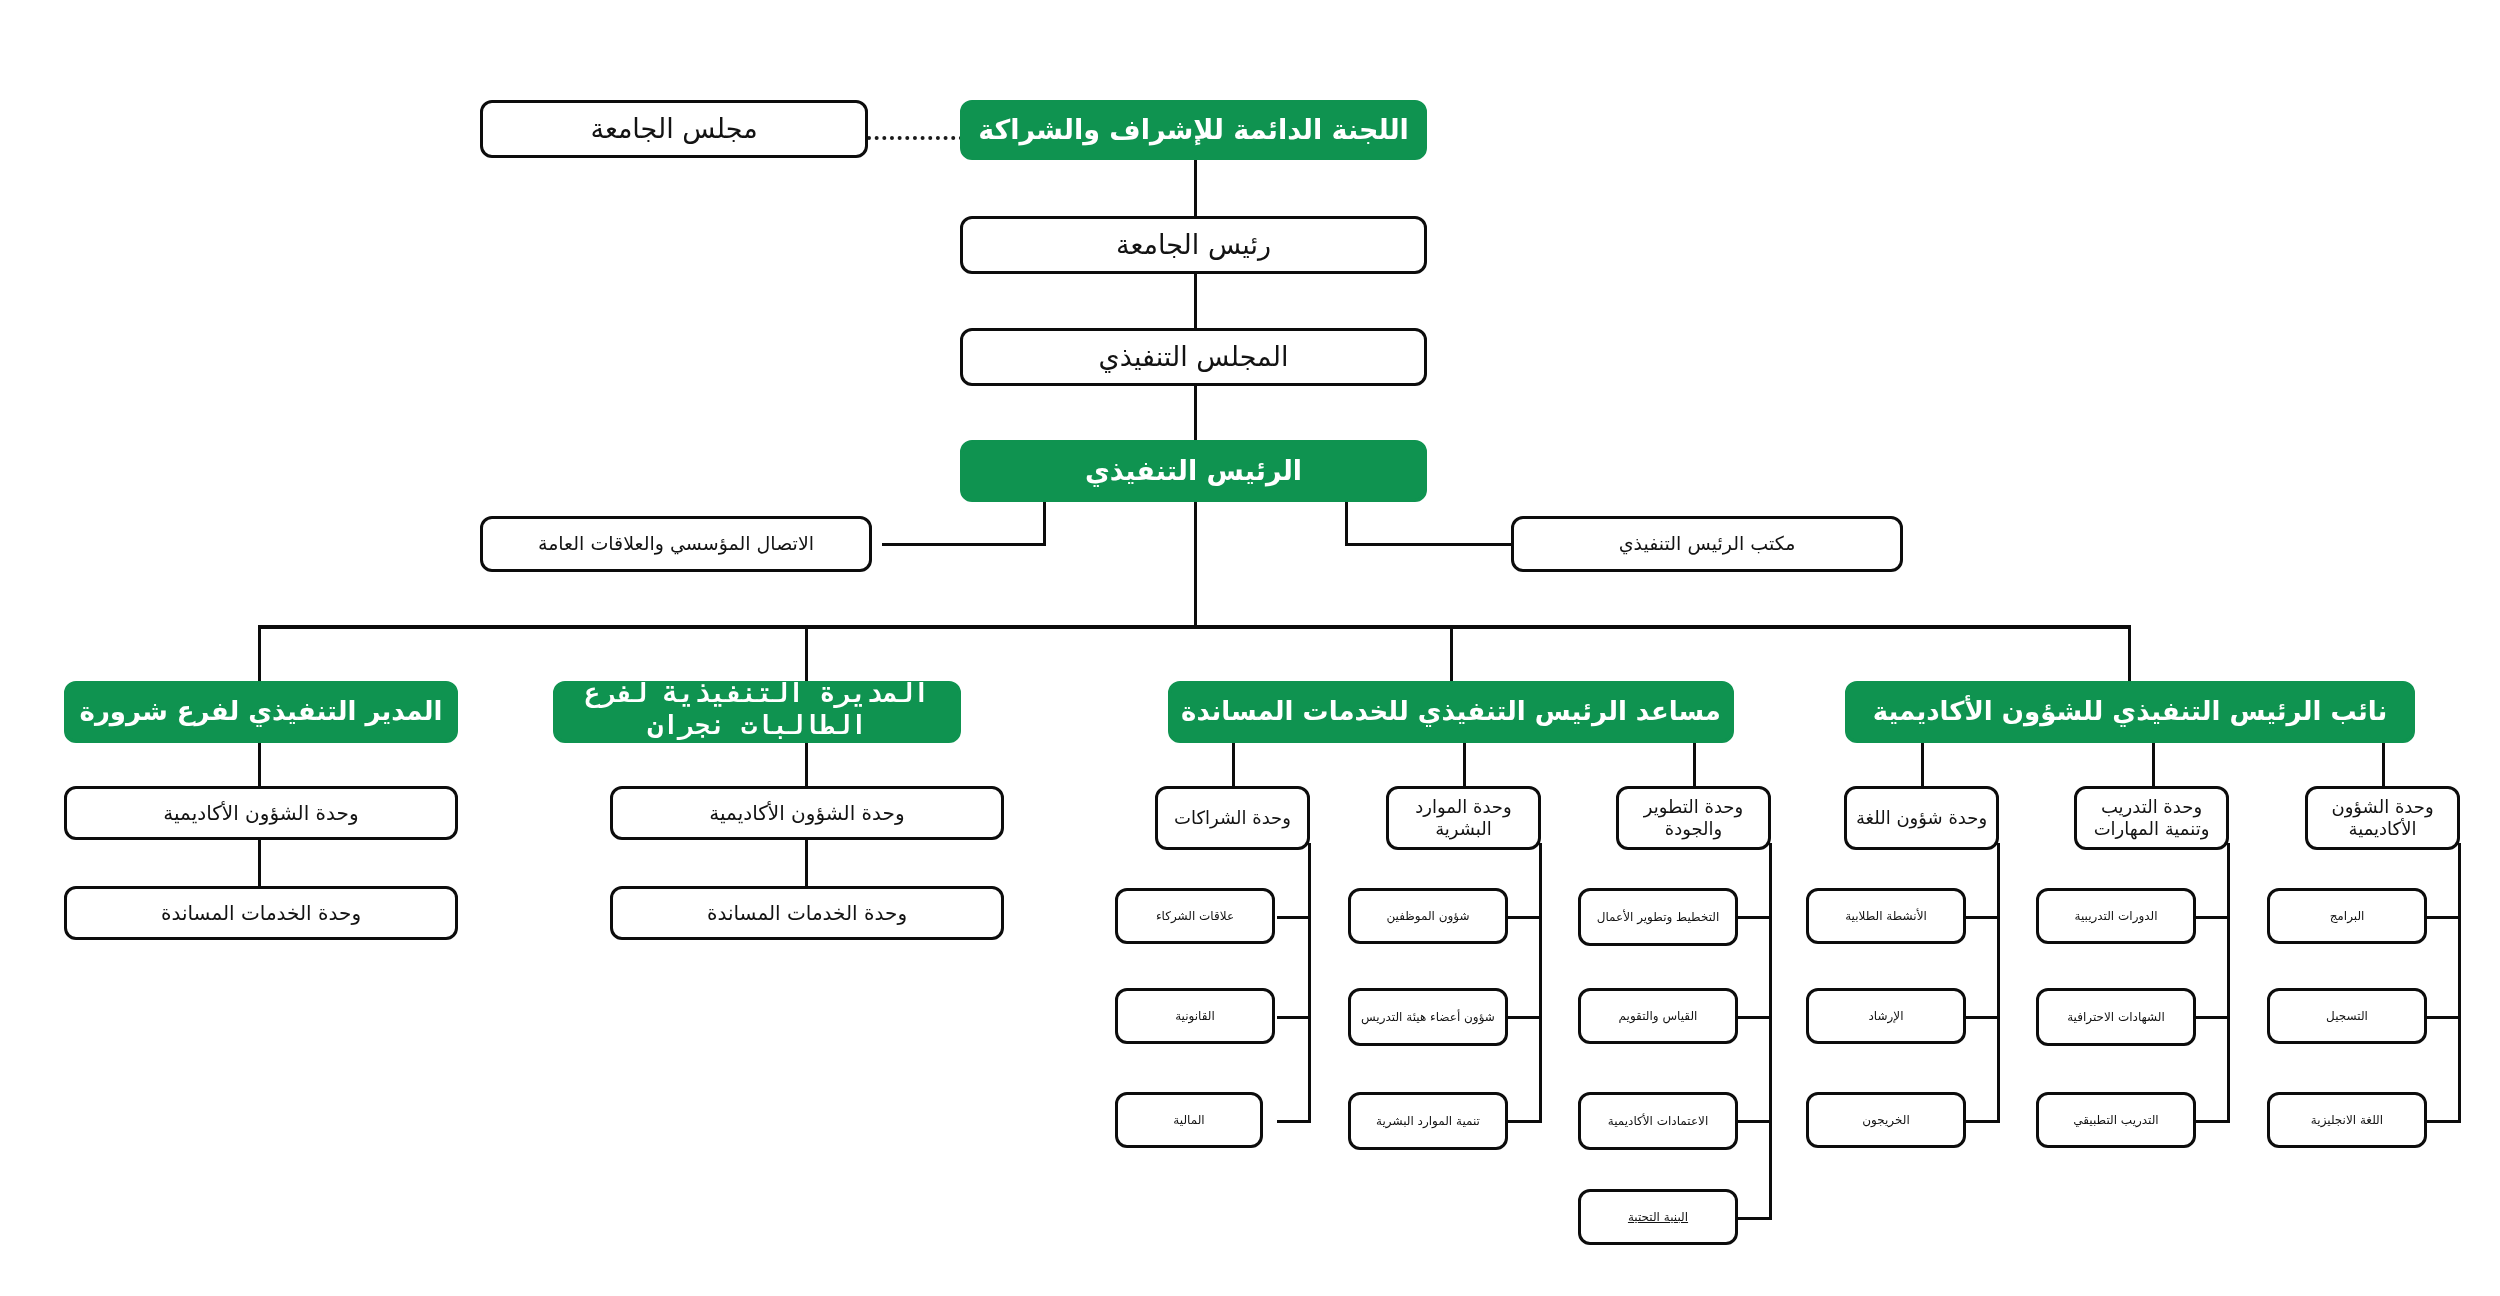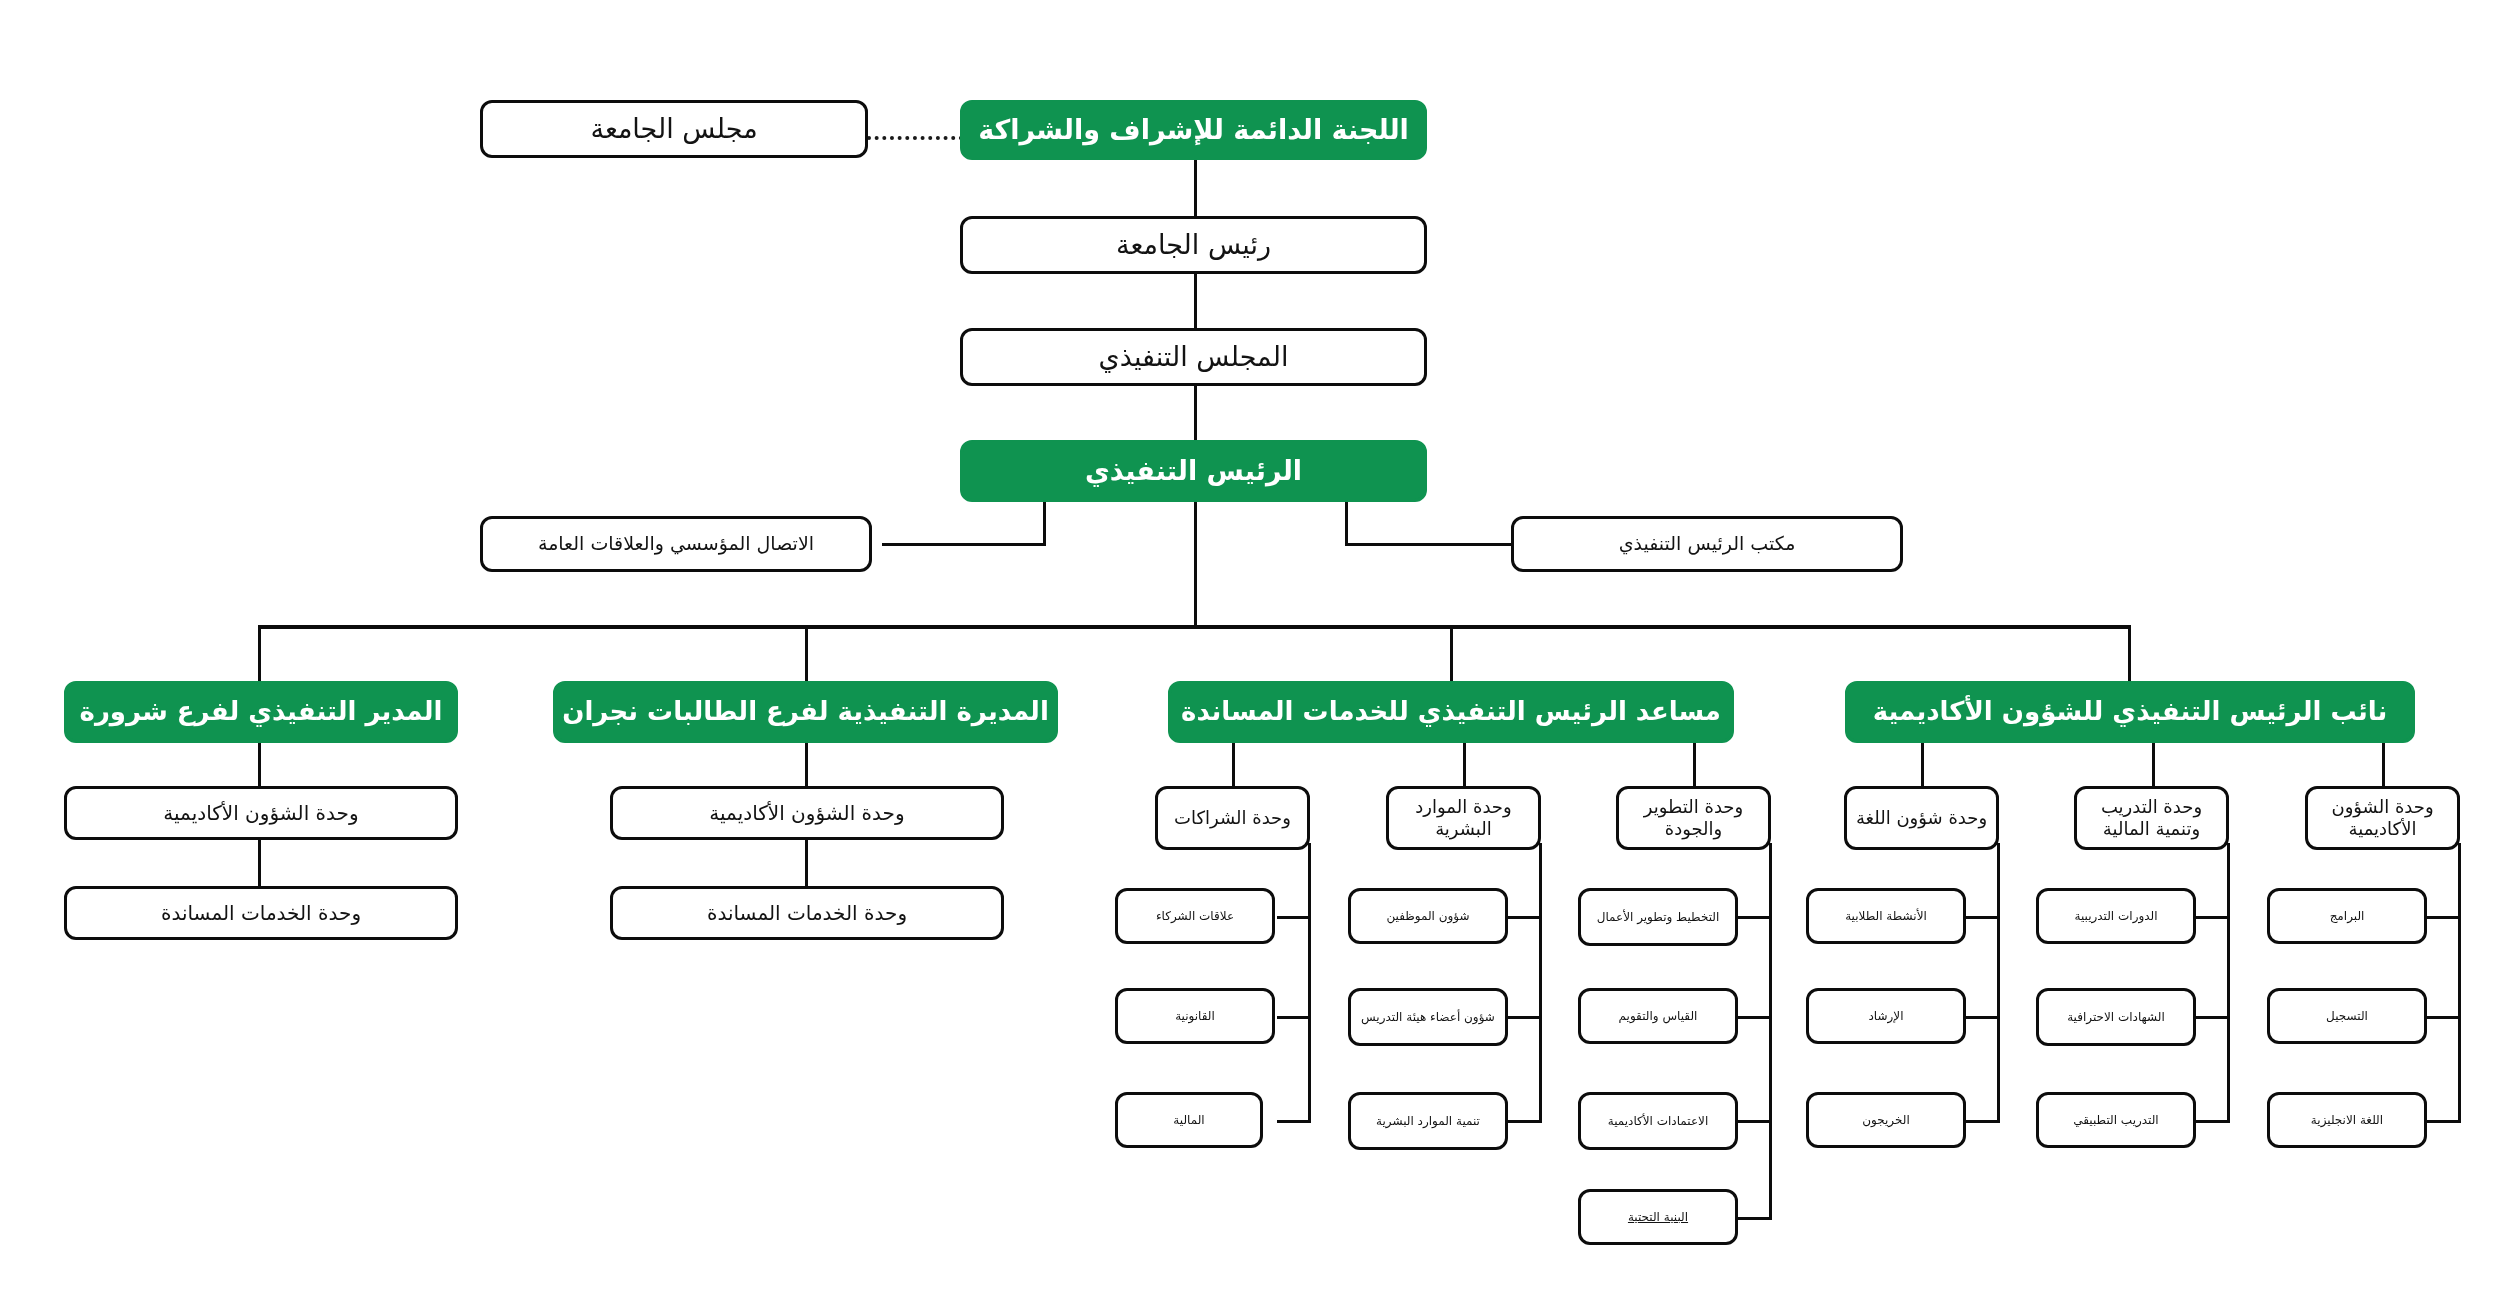--- a/index.html
+++ b/index.html
@@ -123,21 +123,21 @@
   </div>
   <div class="ln v" style="left:258px;top:743px;height:43px;"></div>
   <div class="node plain t-branch" style="left:64px;top:786px;width:394px;height:54px;">
     <span>وحدة الشؤون الأكاديمية</span>
   </div>
   <div class="ln v" style="left:258px;top:840px;height:46px;"></div>
   <div class="node plain t-branch" style="left:64px;top:886px;width:394px;height:54px;">
     <span>وحدة الخدمات المساندة</span>
   </div>
 
-  <div class="node green t-dept" style="left:553px;top:681px;width:505px;height:62px;">
+  <div class="node green t-dept" style="left:553px;top:681px;width:408px;height:62px;font-family:Liberation Mono, monospace;">
     <span>المديرة التنفيذية لفرع الطالبات نجران</span>
   </div>
   <div class="ln v" style="left:805px;top:743px;height:43px;"></div>
   <div class="node plain t-branch" style="left:610px;top:786px;width:394px;height:54px;">
     <span>وحدة الشؤون الأكاديمية</span>
   </div>
   <div class="ln v" style="left:805px;top:840px;height:46px;"></div>
   <div class="node plain t-branch" style="left:610px;top:886px;width:394px;height:54px;">
     <span>وحدة الخدمات المساندة</span>
   </div>
@@ -223,21 +223,21 @@
   <div class="ln h" style="left:1966px;top:1016px;width:34px;"></div>
   <div class="node plain t-leaf" style="left:1806px;top:988px;width:160px;height:56px;">
     <span>الإرشاد</span>
   </div>
   <div class="ln h" style="left:1966px;top:1120px;width:34px;"></div>
   <div class="node plain t-leaf" style="left:1806px;top:1092px;width:160px;height:56px;">
     <span>الخريجون</span>
   </div>
 
   <div class="node plain t-unit" style="left:2074px;top:786px;width:155px;height:64px;">
-    <span>وحدة التدريب وتنمية المالية</span>
+    <span>وحدة التدريب وتنمية المهارات</span>
   </div>
   <div class="ln v" style="left:2227px;top:843px;height:280px;"></div>
   <div class="ln h" style="left:2196px;top:916px;width:34px;"></div>
   <div class="node plain t-leaf" style="left:2036px;top:888px;width:160px;height:56px;">
     <span>الدورات التدريبية</span>
   </div>
   <div class="ln h" style="left:2196px;top:1016px;width:34px;"></div>
   <div class="node plain t-leaf" style="left:2036px;top:988px;width:160px;height:58px;">
     <span>الشهادات الاحترافية</span>
   </div>

